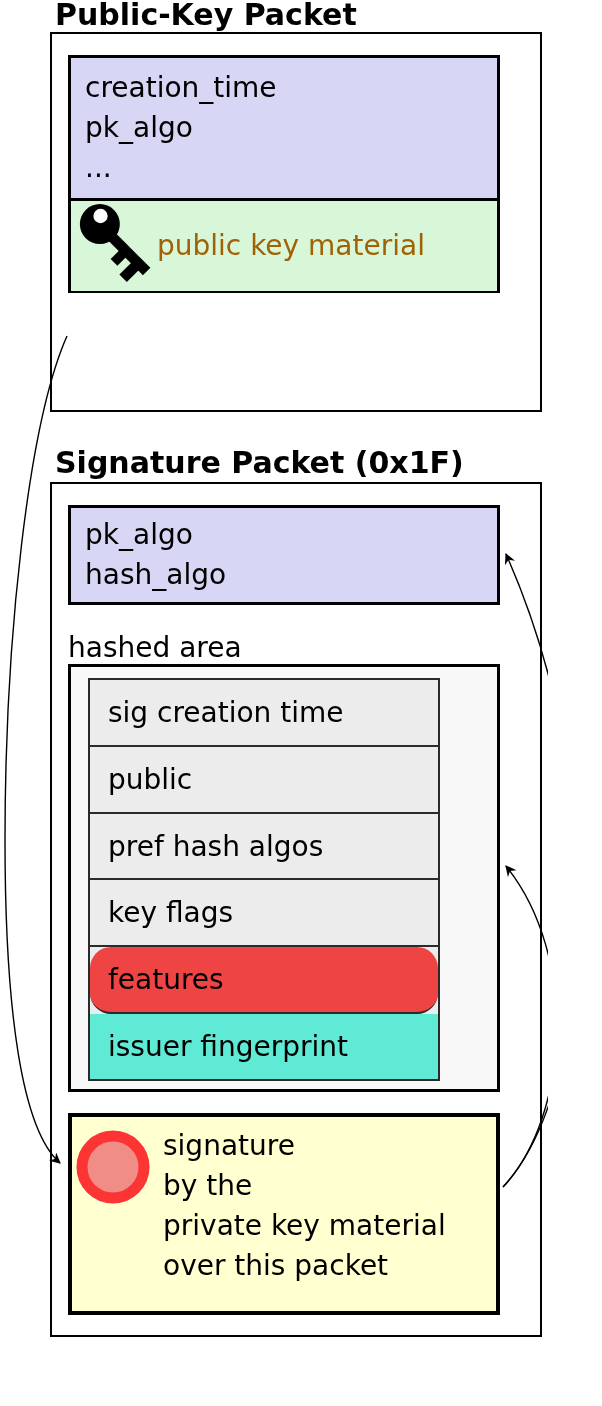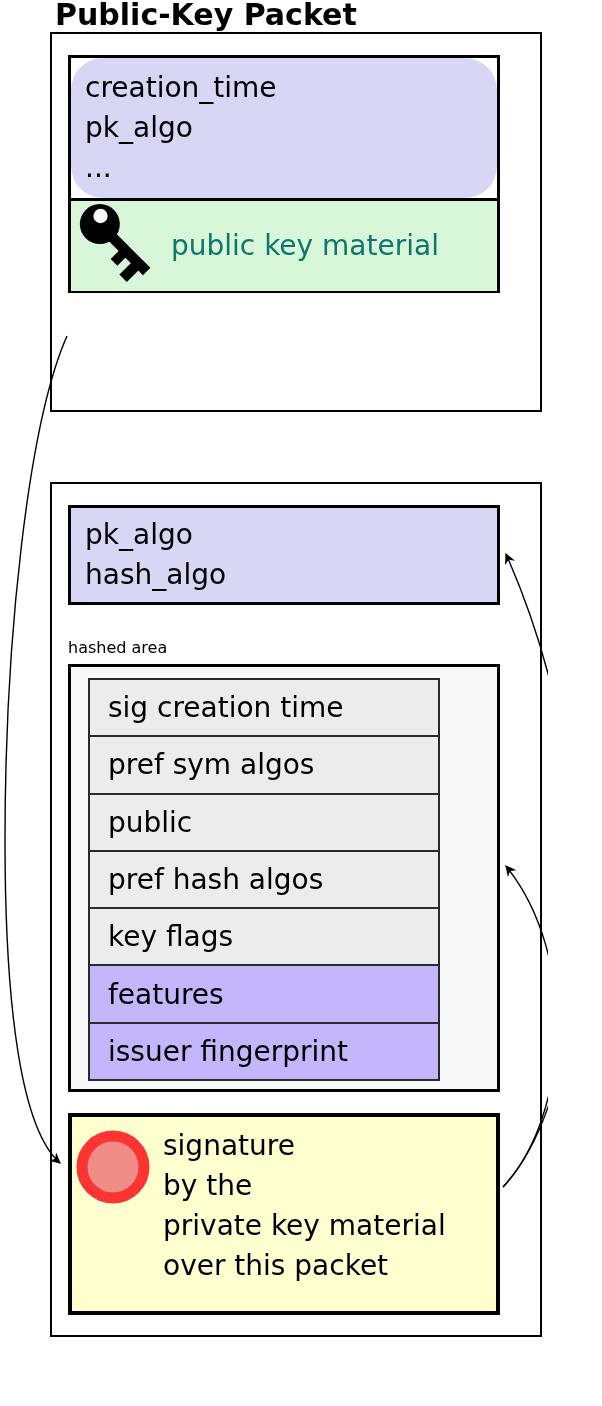--- a/index.html
+++ b/index.html
@@ -8,21 +8,21 @@
     font-family:"DejaVu Sans","Liberation Sans",sans-serif;color:#000;
   }
   .abs{position:absolute;box-sizing:border-box;}
   .title{font-weight:bold;font-size:30px;line-height:34px;white-space:nowrap;}
   .outerbox{border:2px solid #000;background:#fff;}
   .packetbox{border:3px solid #000;display:flex;flex-direction:column;}
   .fieldtext{font-size:28px;line-height:40px;white-space:nowrap;}
   .pk-header{background:#d7d6f4;padding:10px 14px;height:132px;}
   .pk-material{background:#d8f7d8;border-top:3px solid #000;flex:1;display:flex;align-items:center;}
   .sig-header{background:#d7d6f4;border:3px solid #000;padding:7px 14px;}
-  .hashed-label{font-size:16px;line-height:32px;}
+  .hashed-label{font-size:28px;line-height:32px;}
   .hashed-box{border:3px solid #000;background:#f8f8f8;}
   .subtable{border:2px solid #2a2a2a;display:flex;flex-direction:column;background:#ececec;}
   .subrow{flex:1;border-bottom:2px solid #2a2a2a;display:flex;align-items:center;
           padding-left:18px;font-size:28px;background:#ececec;}
   .subrow:last-child{border-bottom:none;}
   .sigbox{border:4px solid #000;background:#ffffd0;}
   .sigtext div{font-size:28px;line-height:40px;white-space:nowrap;}
   .caption{width:100%;text-align:center;font-size:26px;}
   svg{display:block;}
   .arrows{pointer-events:none;}
@@ -30,61 +30,61 @@
 </head>
 <body>
 
 <div class="stage">
 
   <div class="abs title" style="left:55px;top:-2px;">Public-Key Packet</div>
 
   <div class="abs outerbox" style="left:50px;top:32px;width:492px;height:380px;"></div>
 
   <div class="abs packetbox" style="left:68px;top:55px;width:432px;height:238px;">
-    <div class="pk-header" style="background-color: rgb(215, 214, 244); border-radius: 32px;">
+    <div class="pk-header" style="background-color: rgb(215, 214, 244);">
       <div class="fieldtext">creation_time</div>
       <div class="fieldtext">pk_algo</div>
       <div class="fieldtext">...</div>
     </div>
     <div class="pk-material" style="background-color: rgb(216, 247, 216);">
       <span class="abs" style="position:static;margin-left:6px;">
         <svg width="80" height="90" viewBox="0 0 84 94">
           <g transform="rotate(45 24 24)">
             <circle cx="24" cy="24" r="21" fill="#000"></circle>
             <rect x="42" y="19" width="52" height="11" fill="#000"></rect>
             <rect x="58" y="29" width="10" height="13" fill="#000"></rect>
             <rect x="76" y="29" width="11" height="18" fill="#000"></rect>
             <circle cx="18.5" cy="17.5" r="7.5" fill="#fff"></circle>
           </g>
         </svg>
       </span>
-      <span class="fieldtext" style="margin-left: 14px; color: #0f766e;">public key material</span>
+      <span class="fieldtext" style="color: #a16207;">public key material</span>
     </div>
   </div>
 
+  <div class="abs title" style="left:55px;top:446px;">Signature Packet (0x1F)</div>
 
   <div class="abs outerbox" style="left:50px;top:482px;width:492px;height:855px;"></div>
 
   <div class="abs sig-header" style="left: 68px; top: 505px; width: 432px; height: 100px; background-color: rgb(215, 214, 244);">
     <div class="fieldtext">pk_algo</div>
     <div class="fieldtext">hash_algo</div>
   </div>
 
   <div class="abs hashed-label" style="left:68px;top:632px;">hashed area</div>
 
   <div class="abs hashed-box" style="left: 68px; top: 664px; width: 432px; height: 428px; background-color: rgb(248, 248, 248);"></div>
 
   <div class="abs subtable" style="left:88px;top:678px;width:352px;height:403px;">
     <div class="subrow" style="background-color: rgb(236, 236, 236);">sig creation time</div>
-    <div class="subrow" style="background-color: rgb(236, 236, 236);">pref sym algos</div>
     <div class="subrow" style="background-color: rgb(236, 236, 236);">public</div>
     <div class="subrow" style="background-color: rgb(236, 236, 236);">pref hash algos</div>
     <div class="subrow" style="background-color: rgb(236, 236, 236);">key flags</div>
-    <div class="subrow" style="background-color: #c4b5fd;">features</div>
-    <div class="subrow" style="background-color: #c4b5fd;">issuer fingerprint</div>
+    <div class="subrow" style="background-color: #ef4444; border-radius: 21px;">features</div>
+    <div class="subrow" style="background-color: #5eead4;">issuer fingerprint</div>
   </div>
 
   <div class="abs sigbox" style="left: 68px; top: 1113px; width: 432px; height: 202px; background-color: rgb(255, 255, 208);"></div>
 
   <span class="abs" style="left:71px;top:1125px;">
     <svg width="84" height="84" viewBox="0 0 84 84">
       <circle cx="42" cy="42" r="31" stroke-width="11" fill="#ef8d86" stroke="#fc3434"></circle>
     </svg>
   </span>
 

